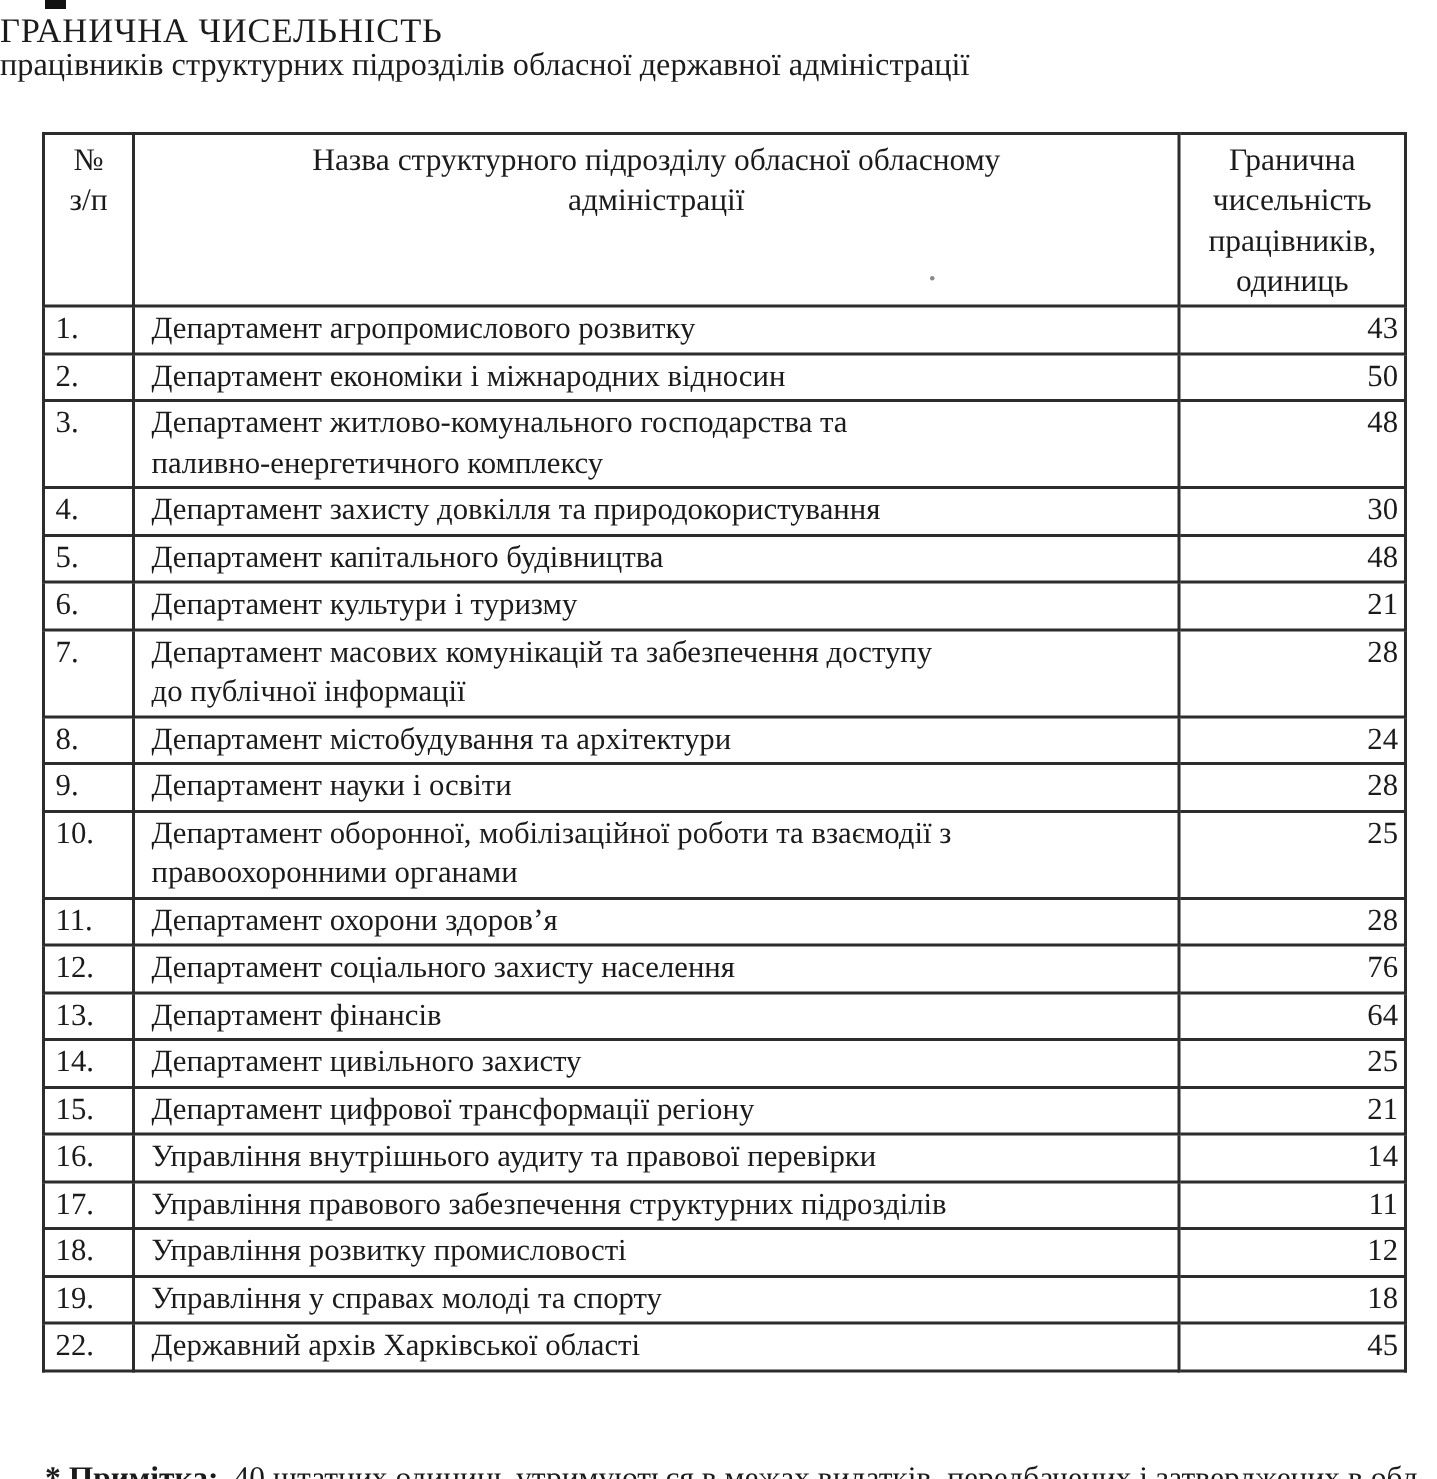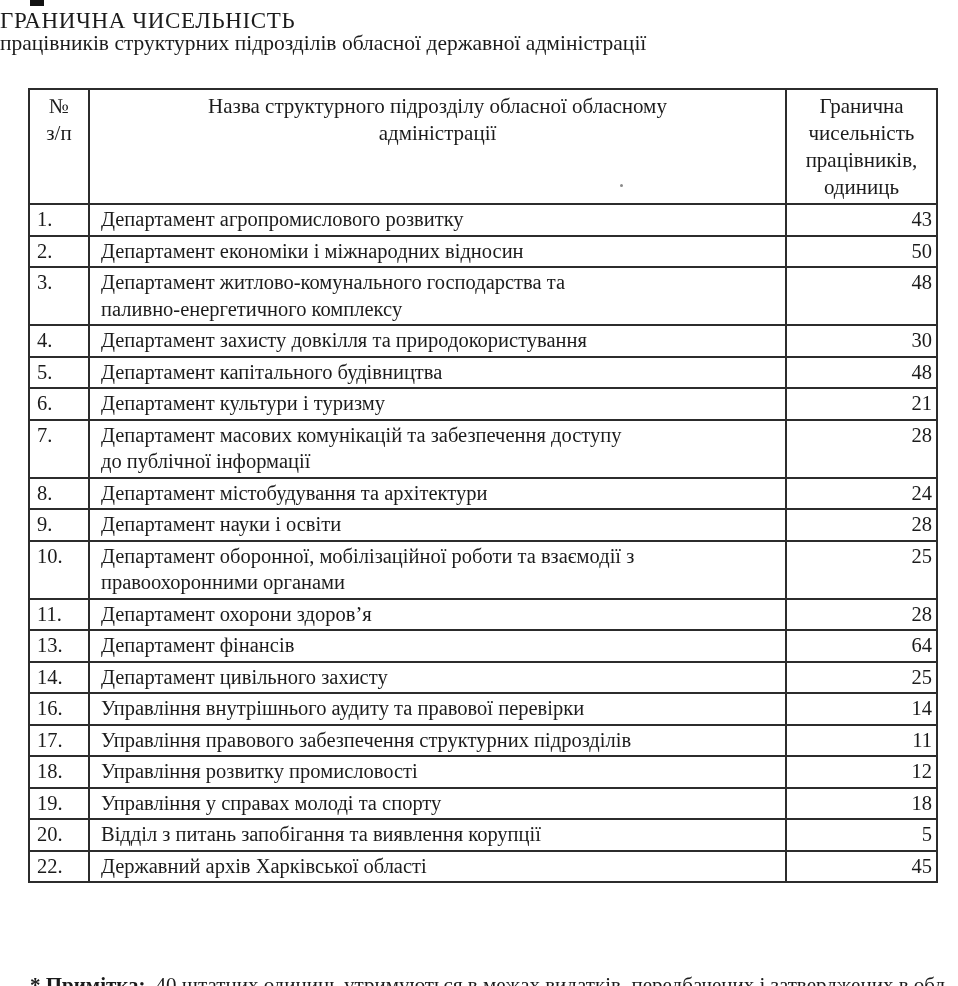--- a/index.html
+++ b/index.html
@@ -147,33 +147,43 @@
 правоохоронними органами</td>
     <td class="c3">25</td>
   </tr>
 
   <tr>
     <td class="c1">11.</td>
     <td class="c2">Департамент охорони здоров’я</td>
     <td class="c3">28</td>
   </tr>
 
+  <tr>
+    <td class="c1">12.</td>
+    <td class="c2">Департамент соціального захисту населення</td>
+    <td class="c3">76</td>
+  </tr>
 
   <tr>
     <td class="c1">13.</td>
     <td class="c2">Департамент фінансів</td>
     <td class="c3">64</td>
   </tr>
 
   <tr>
     <td class="c1">14.</td>
     <td class="c2">Департамент цивільного захисту</td>
     <td class="c3">25</td>
   </tr>
 
+  <tr>
+    <td class="c1">15.</td>
+    <td class="c2">Департамент цифрової трансформації регіону</td>
+    <td class="c3">21</td>
+  </tr>
 
   <tr>
     <td class="c1">16.</td>
     <td class="c2">Управління внутрішнього аудиту та правової перевірки</td>
     <td class="c3">14</td>
   </tr>
 
   <tr>
     <td class="c1">17.</td>
     <td class="c2">Управління правового забезпечення структурних підрозділів</td>
@@ -185,25 +195,20 @@
     <td class="c2">Управління розвитку промисловості</td>
     <td class="c3">12</td>
   </tr>
 
   <tr>
     <td class="c1">19.</td>
     <td class="c2">Управління у справах молоді та спорту</td>
     <td class="c3">18</td>
   </tr>
 
-  <tr>
-    <td class="c1">20.</td>
-    <td class="c2">Відділ з питань запобігання та виявлення корупції</td>
-    <td class="c3">5</td>
-  </tr>
 
 
   <tr>
     <td class="c1">22.</td>
     <td class="c2">Державний архів Харківської області</td>
     <td class="c3">45</td>
   </tr>
 </tbody>
 </table>
 

